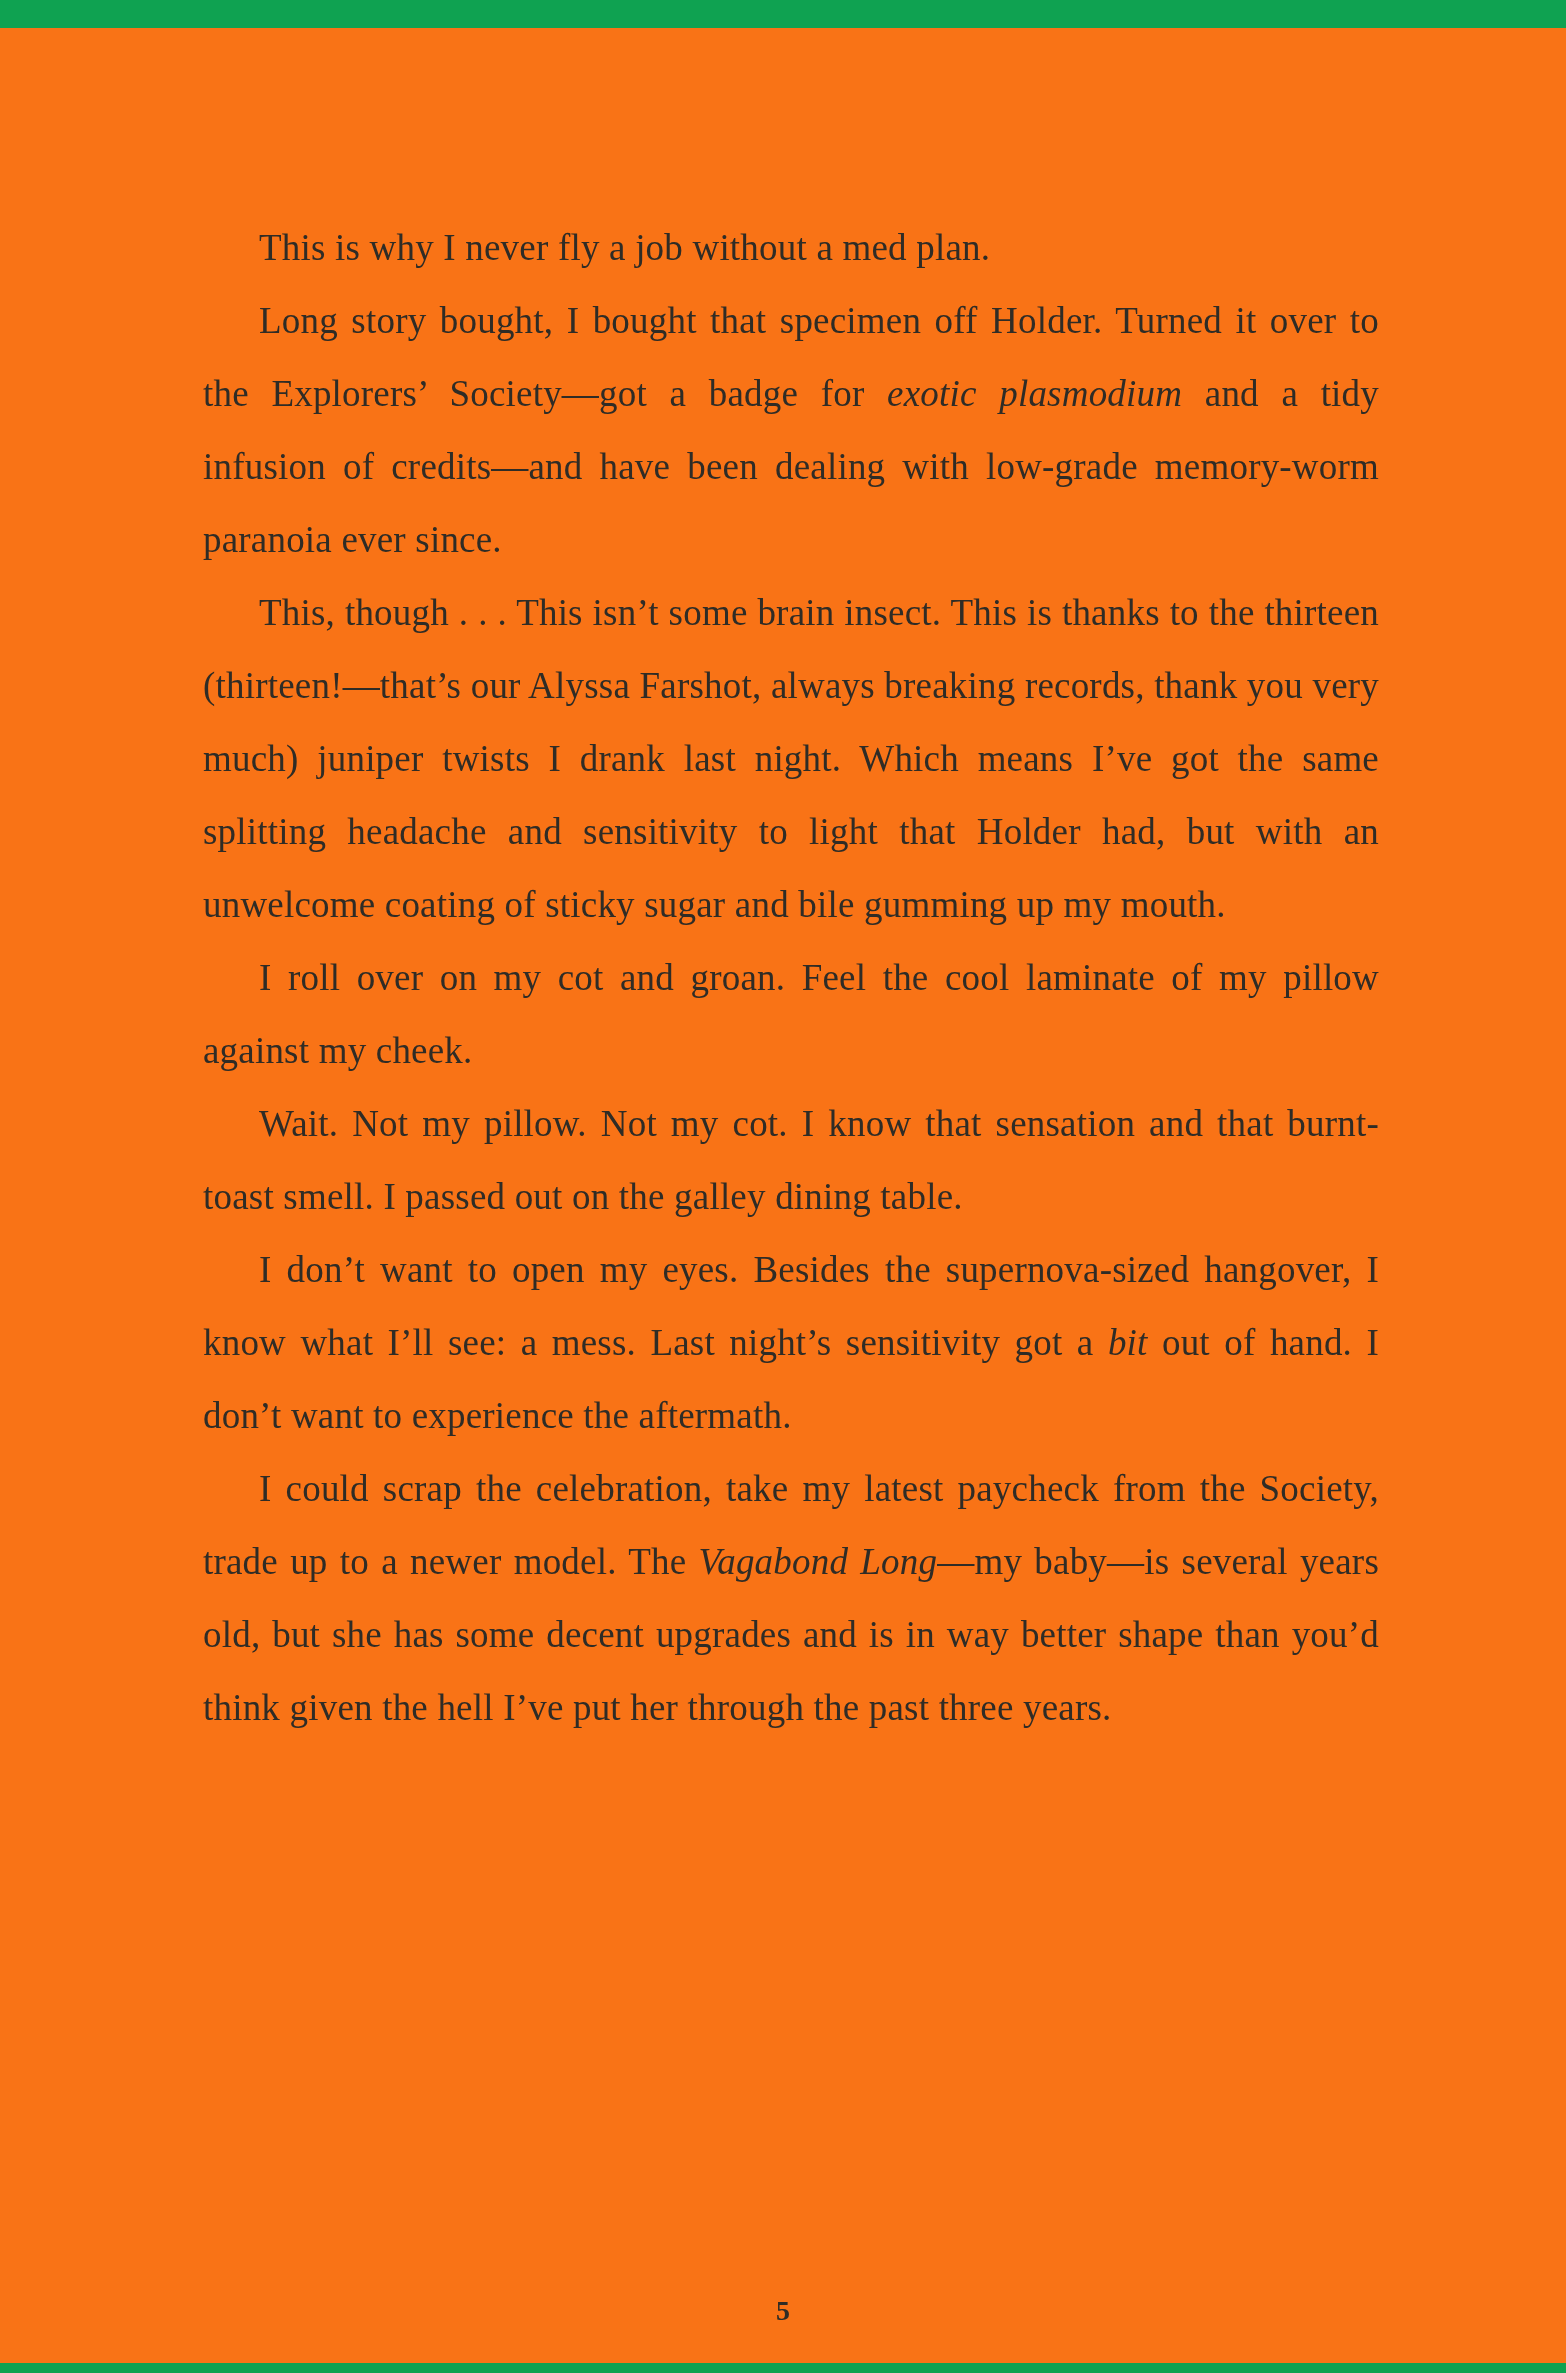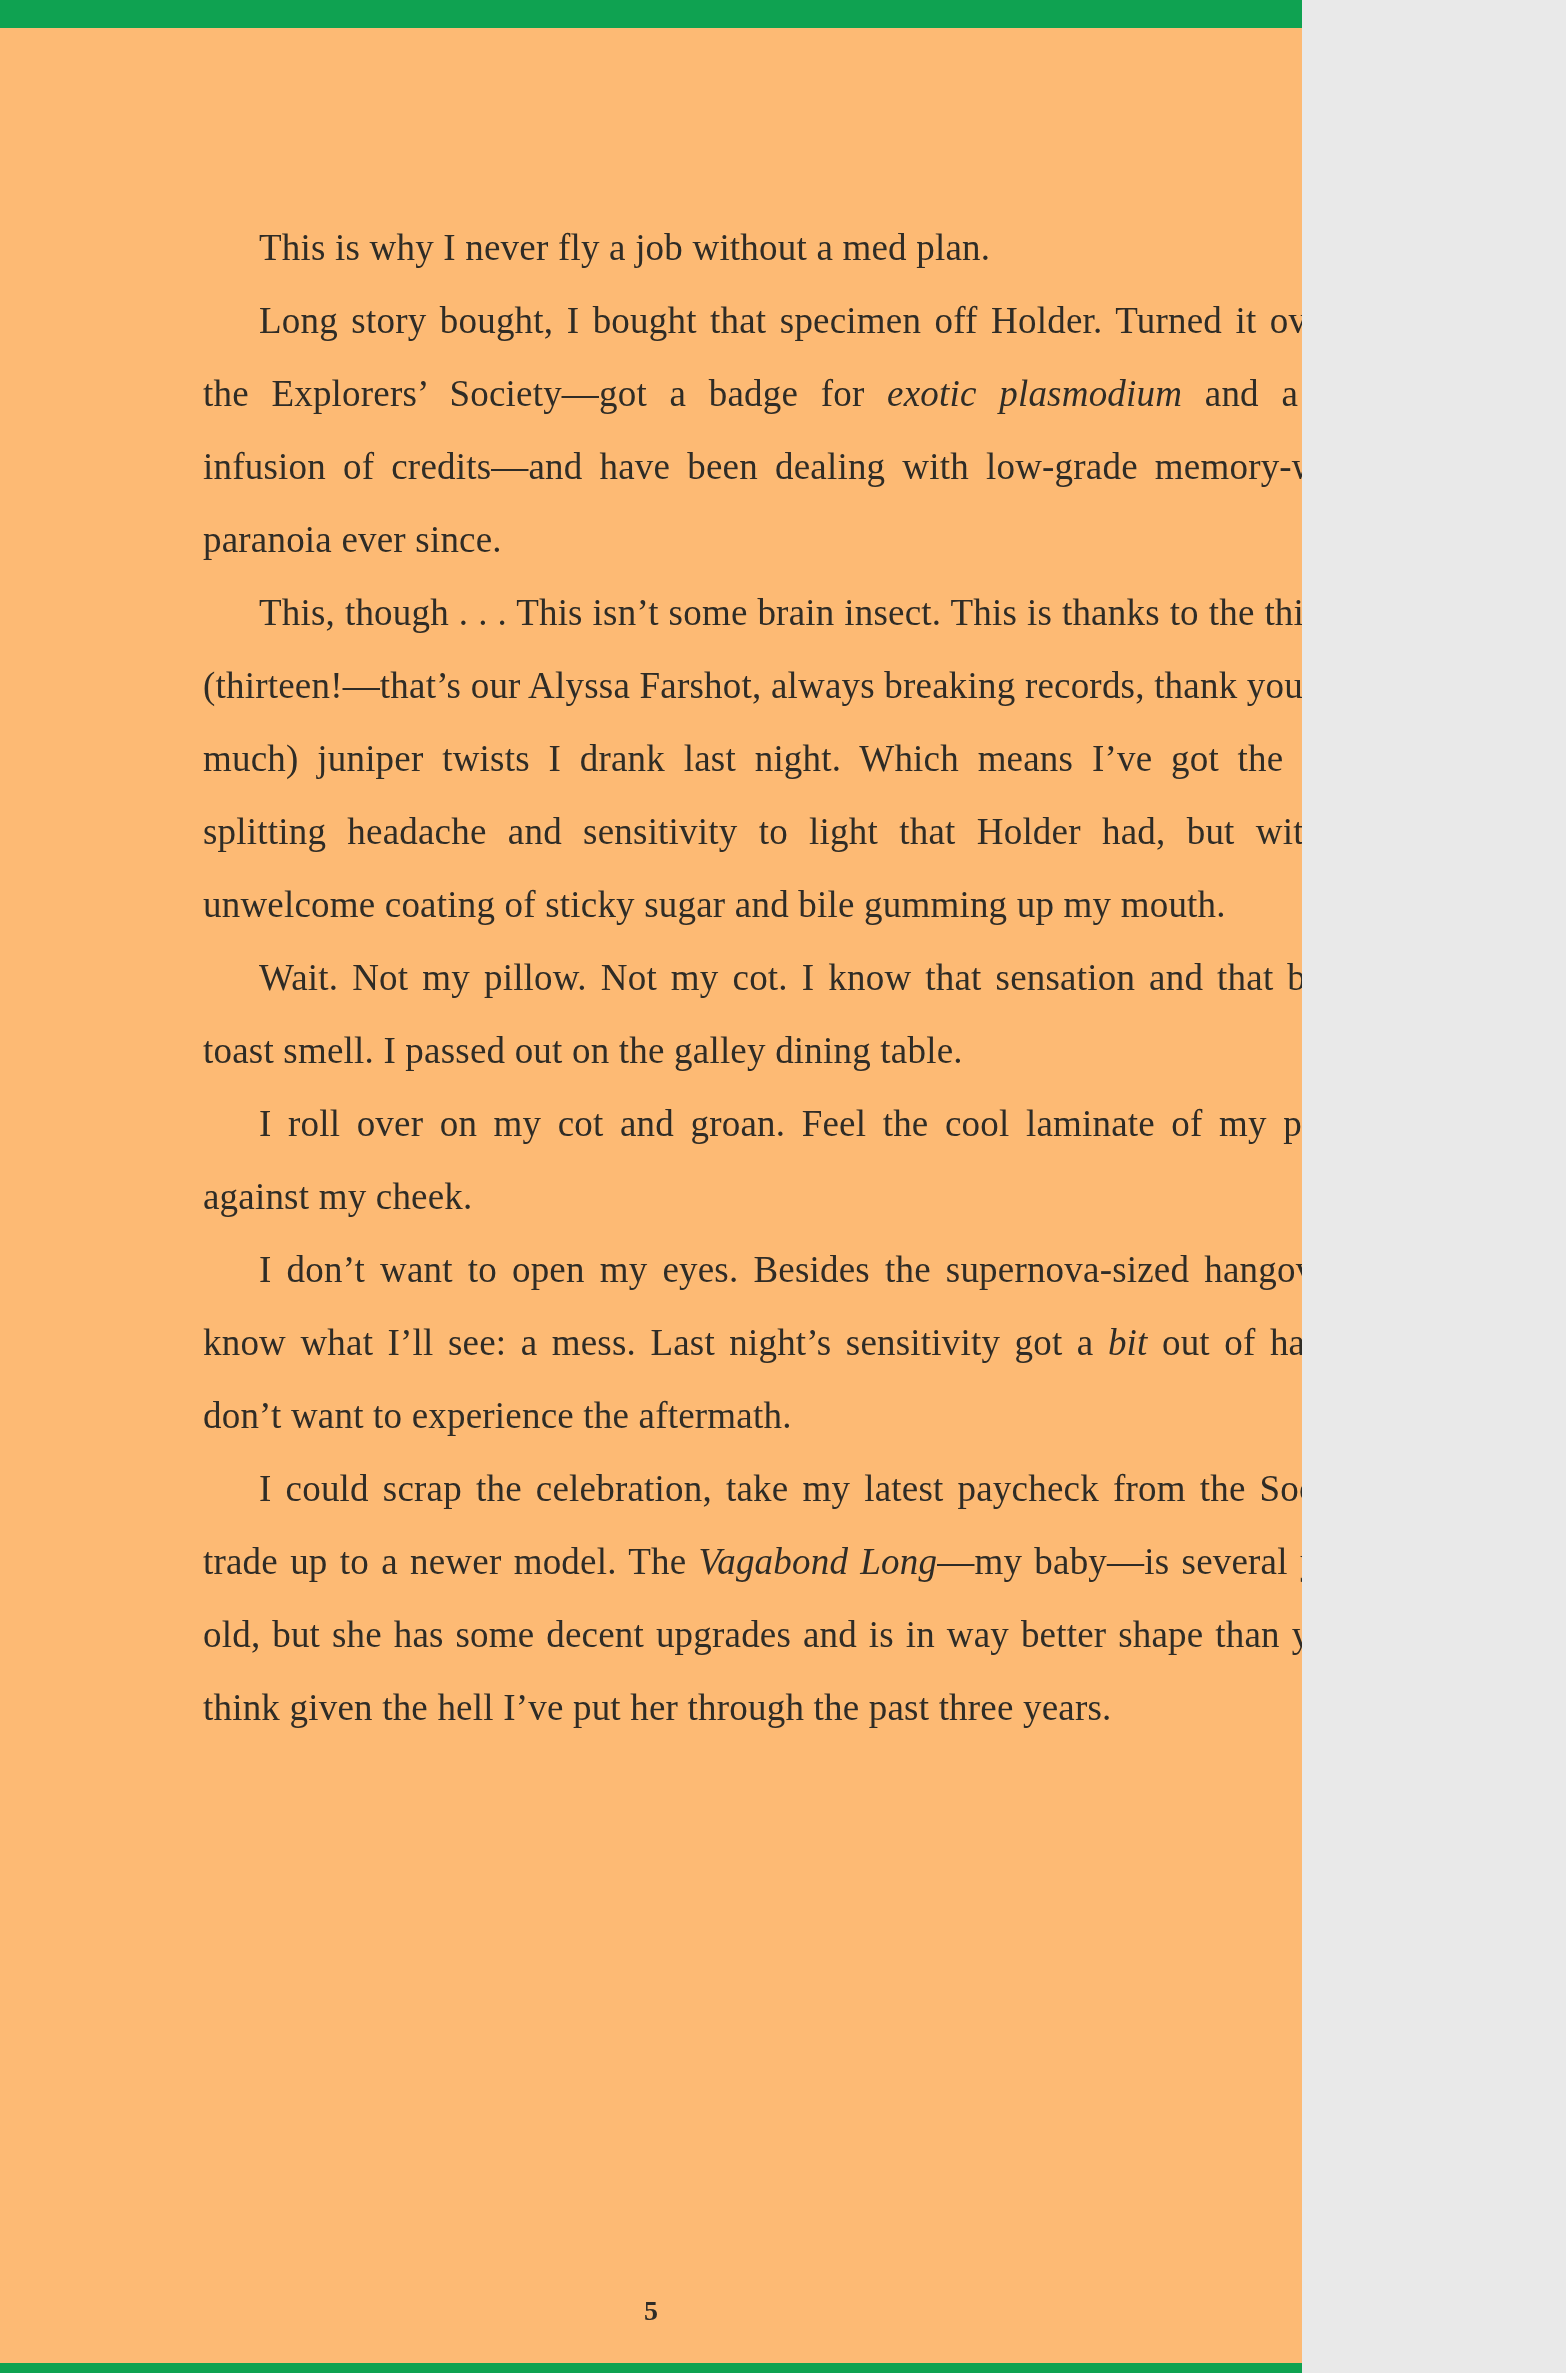--- a/index.html
+++ b/index.html
@@ -1,21 +1,21 @@
 <!DOCTYPE html>
 <html><head>
 <meta charset="utf-8">
 <style>
   * { margin: 0; padding: 0; box-sizing: border-box; }
   html, body { background: #e9e9e9; }
   .page {
     position: relative;
-    width: 1302px;
+    width: 1566px;
     height: 2373px;
-    background: #fdba74;
+    background: #f97316;
     overflow: hidden;
     font-family: "Liberation Serif", "DejaVu Serif", serif;
   }
   .edge-band-top {
     position: absolute;
     top: 0; left: 0; right: 0;
     height: 28px;
   }
   .edge-band-bottom {
     position: absolute;
@@ -51,22 +51,22 @@
 <body>
 
 <div class="page">
 
   <div class="edge-band-top" style="background: rgb(15, 162, 81);"></div>
 
   <div class="text-block">
       <p><span>This is why I never fly a job without a med plan.</span></p>
       <p><span>Long story bought, I bought that specimen off Holder. Turned it over to the Explorers’ Society—got a badge for </span><i>exotic plasmodium</i><span> and a tidy infusion of credits—and have been dealing with low-grade memory-worm paranoia ever since.</span></p>
       <p><span>This, though . . . This isn’t some brain insect. This is thanks to the thirteen (thirteen!—that’s our Alyssa Farshot, always breaking records, thank you very much) juniper twists I drank last night. Which means I’ve got the same splitting headache and sensitivity to light that Holder had, but with an unwelcome coating of sticky sugar and bile gumming up my mouth.</span></p>
+      <p><span>I roll over on my cot and groan. Feel the cool laminate of my pillow against my cheek.</span></p>
       <p><span>Wait. Not my pillow. Not my cot. I know that sensation and that burnt-toast smell. I passed out on the galley dining table.</span></p>
-      <p><span>I roll over on my cot and groan. Feel the cool laminate of my pillow against my cheek.</span></p>
       <p><span>I don’t want to open my eyes. Besides the supernova-sized hangover, I know what I’ll see: a mess. Last night’s sensitivity got a </span><i>bit</i><span> out of hand. I don’t want to experience the aftermath.</span></p>
       <p><span>I could scrap the celebration, take my latest paycheck from the Society, trade up to a newer model. The </span><i>Vagabond Long</i><span>—my baby—is several years old, but she has some decent upgrades and is in way better shape than you’d think given the hell I’ve put her through the past three years.</span></p>
     </div>
 
   <div class="page-number">5</div>
 
   <div class="edge-band-bottom" style="background: rgb(15, 162, 81);"></div>
 
 </div>
 

